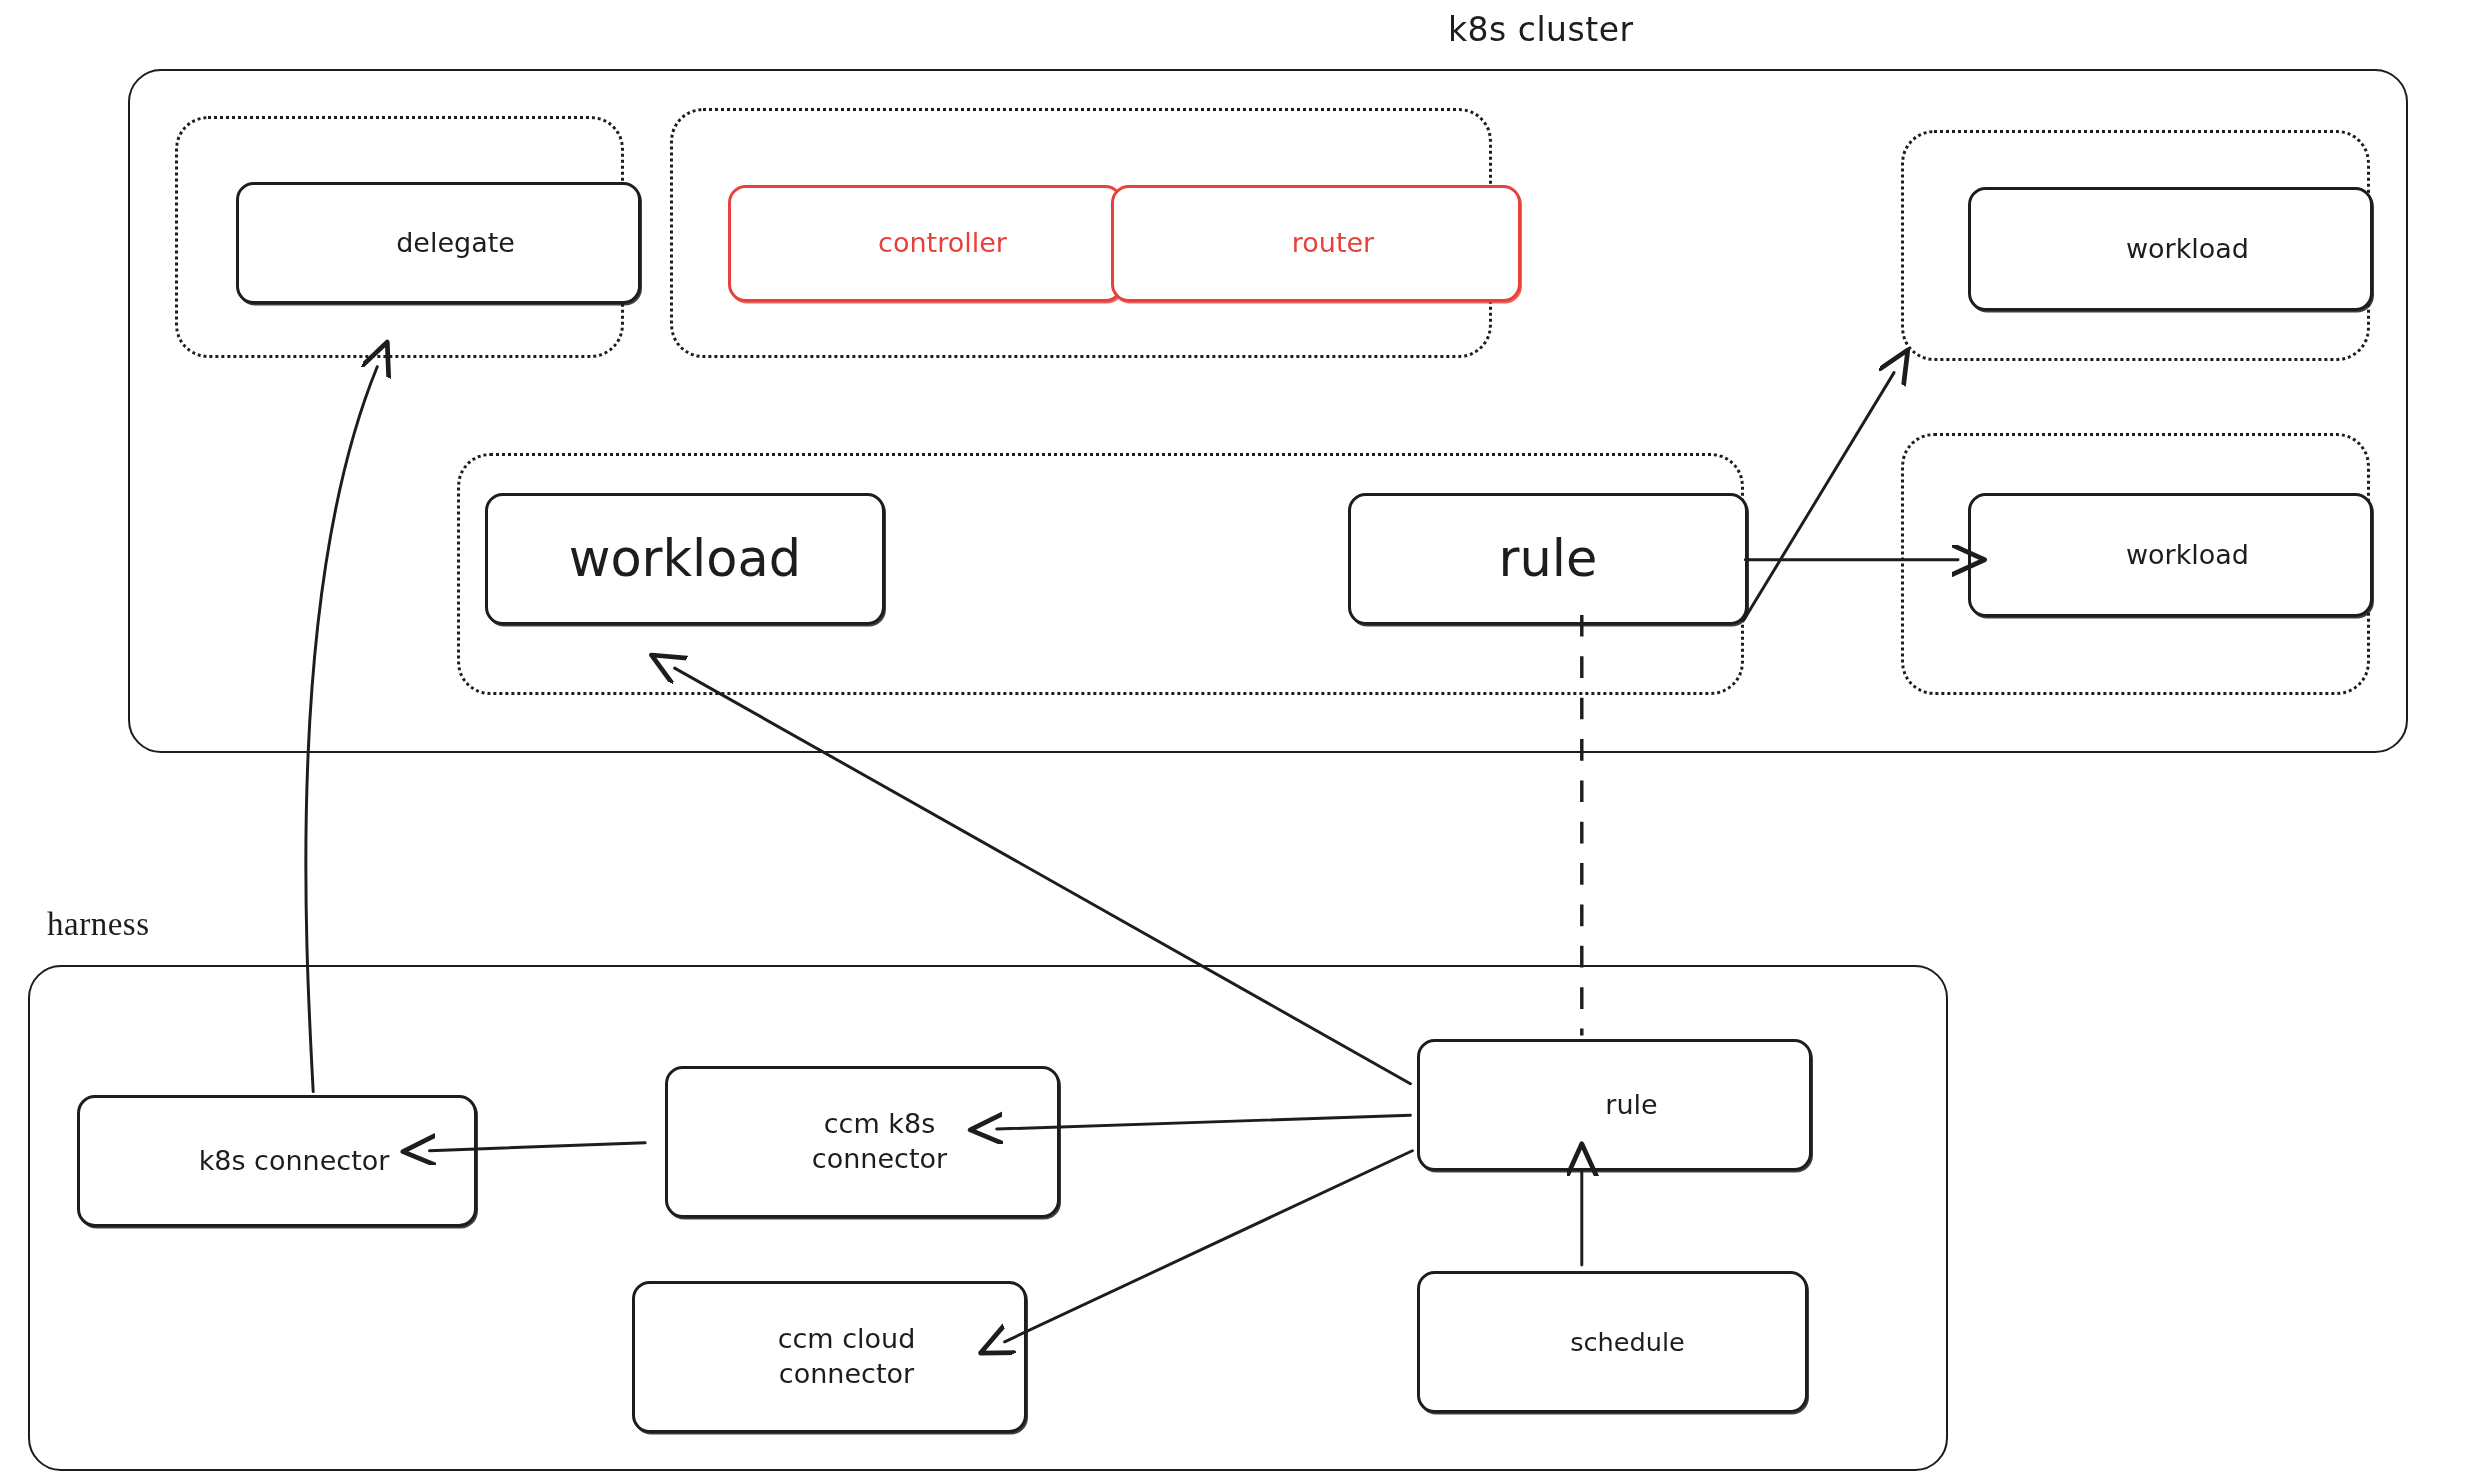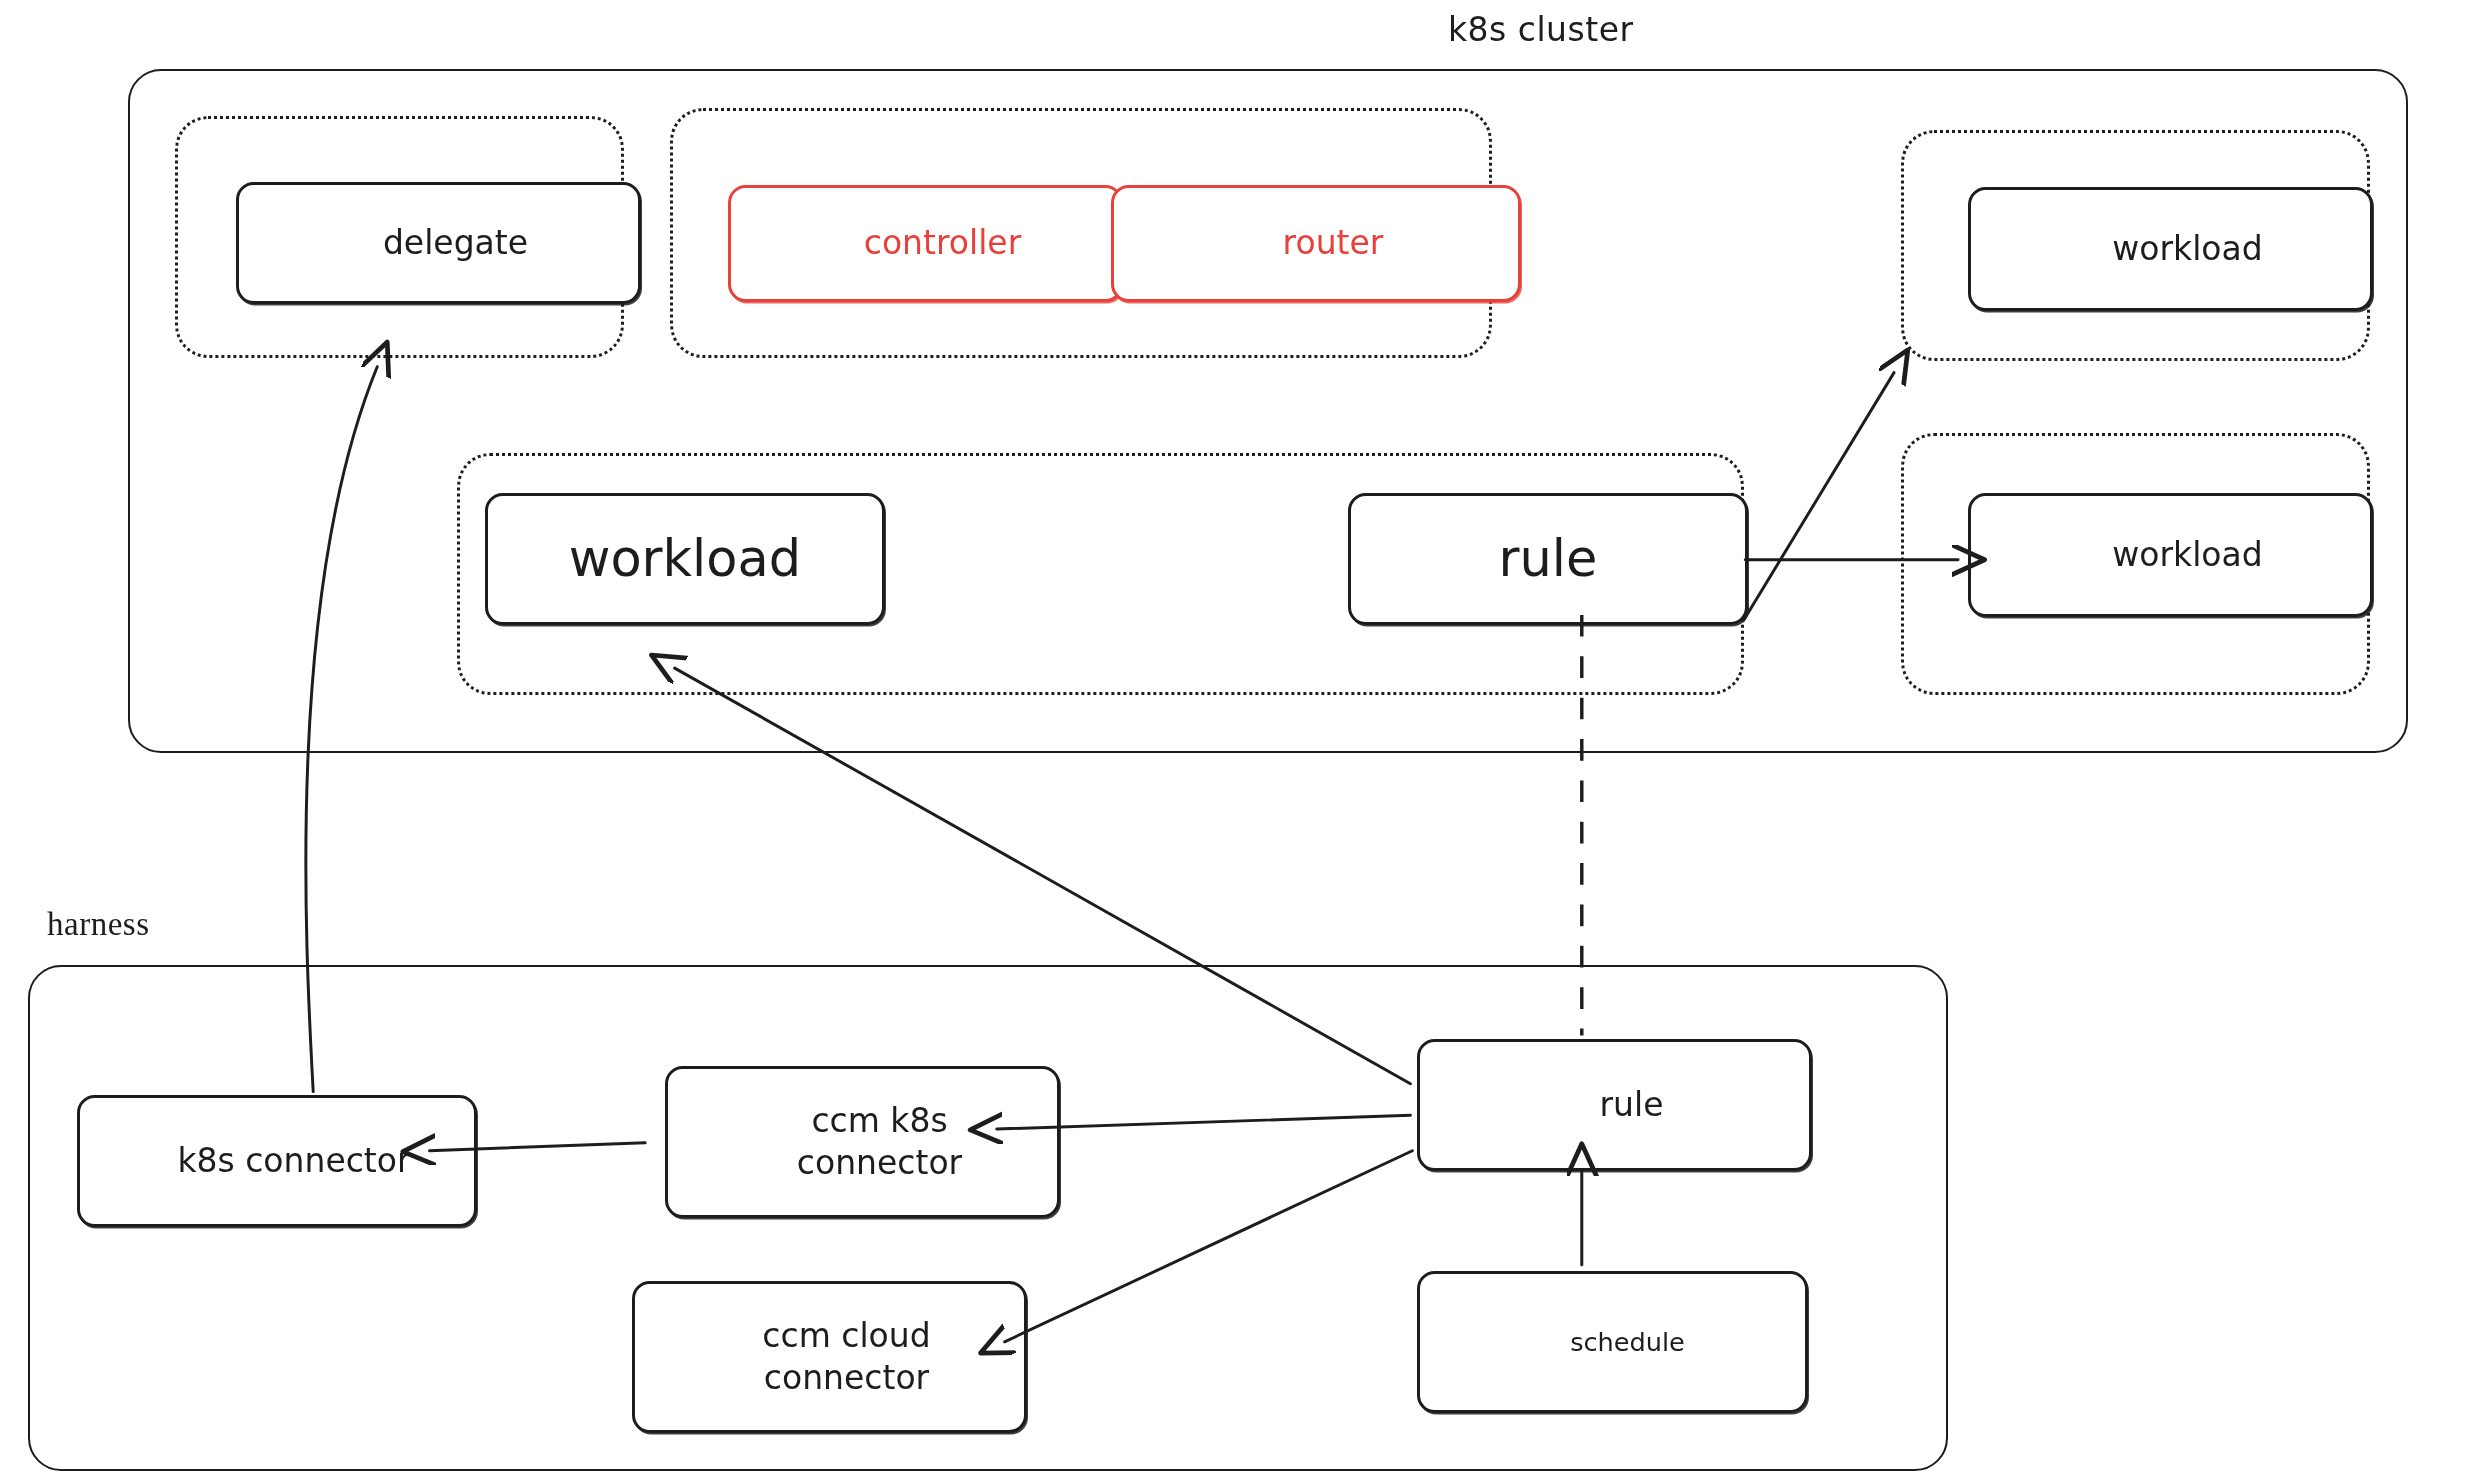--- a/index.html
+++ b/index.html
@@ -52,21 +52,21 @@
     padding:3.9px 9.9px;
     box-shadow:1.5px 2px 0 -0.5px rgba(29,29,29,.85);
   }
   .node.red{
     border-color:#e8403a;
     color:#e8403a;
     box-shadow:1.5px 2px 0 -0.5px rgba(232,64,58,.8);
     margin-left:24px;
   }
   .node.big{font-size:51px;}
-  .node.mid{font-size:33px;padding-left:44px;}
+  .node.mid{font-size:27px;padding-left:44px;}
   .node.small{font-size:25.6px;padding-left:40px;}
   .node .lbl{display:block;}
 </style>
 </head>
 <body>
 
 <div class="canvas">
 
   <div class="section-title" style="left:1448px;top:9.9px;">k8s cluster</div>
 
@@ -107,21 +107,21 @@
   </div>
 
   <div class="node big" style="left:485px;top:493px;width:374px;height:118px;">
     <span class="lbl">workload</span>
   </div>
 
   <div class="node big" style="left:1348px;top:493px;width:374px;height:118px;">
     <span class="lbl">rule</span>
   </div>
 
-  <div class="node mid" style="left:77px;top:1095px;width:340px;height:118px;">
+  <div class="node mid" style="left:77px;top:1095px;width:340px;height:118px;border-radius:18px;">
     <span class="lbl">k8s connector</span>
   </div>
 
   <div class="node mid" style="left:665px;top:1066px;width:335px;height:138px;flex-direction:column;text-align:center;">
     <span class="lbl">ccm k8s</span>
     <span class="lbl">connector</span>
   </div>
 
   <div class="node mid" style="left:632px;top:1281px;width:335px;height:138px;flex-direction:column;">
     <span class="lbl">ccm cloud</span>

